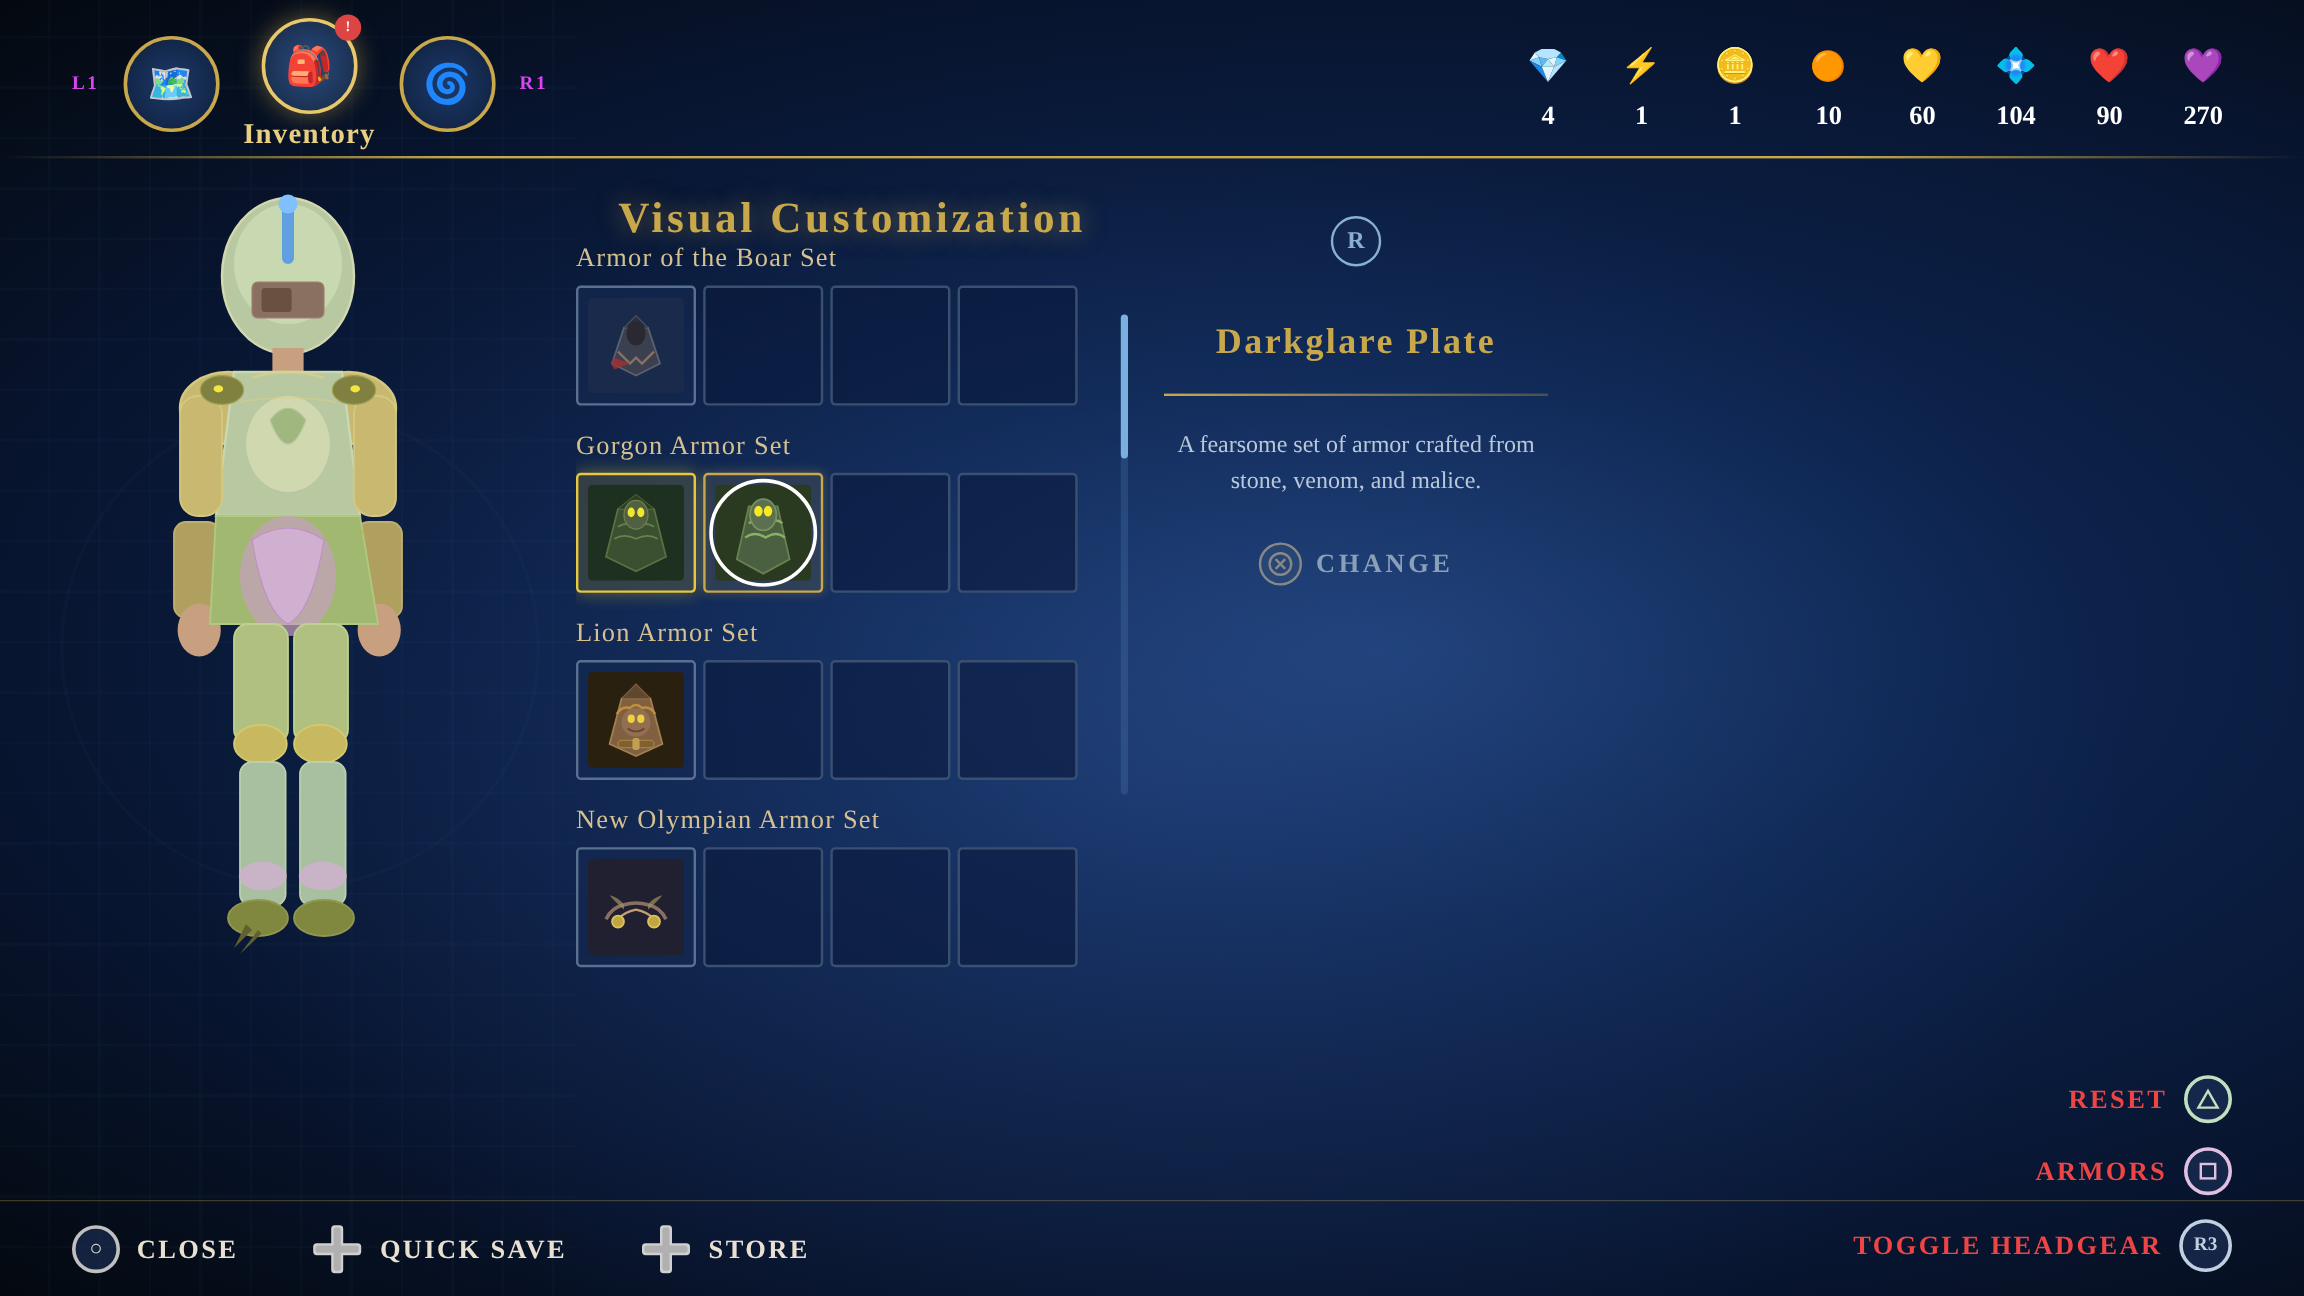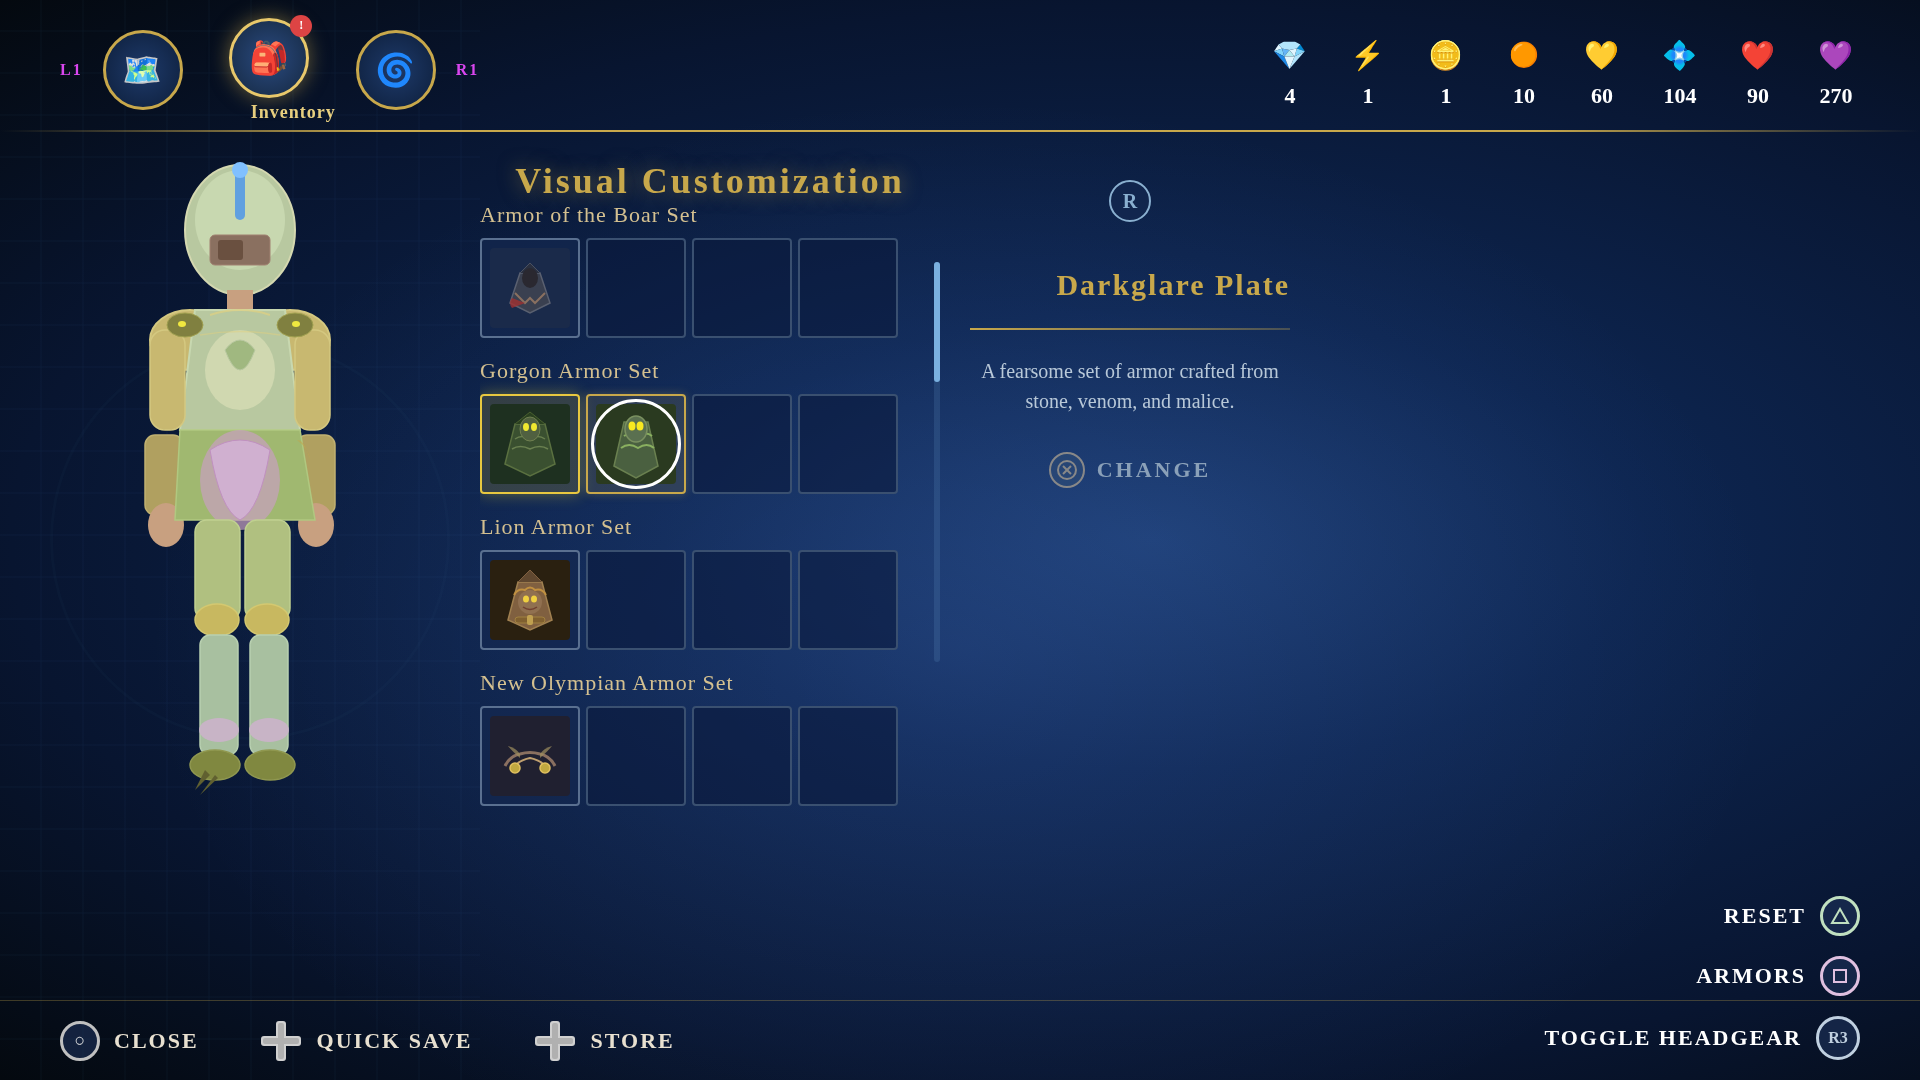--- a/index.html
+++ b/index.html
@@ -99,24 +99,23 @@
       display: flex;
       align-items: center;
       justify-content: center;
       font-size: 12px;
       color: white;
       font-weight: bold;
     }
 
     .nav-label {
       color: #c8a84b;
-      font-size: 18px;
+      font-size: 24px;
       font-weight: bold;
       letter-spacing: 1px;
-      margin-left: 48px;
     }
 
     .nav-label.active {
       color: #e8d080;
     }
 
     
     .resources-bar {
       display: flex;
       align-items: center;
@@ -285,21 +284,21 @@
       flex-direction: column;
       align-items: flex-start;
       gap: 16px;
     }
 
     .detail-item-name {
       color: #c8a84b;
       font-size: 30px;
       font-weight: bold;
       letter-spacing: 2px;
-      text-align: right;
+      text-align: center;
       width: 100%;
       margin-top: 30px;
     }
 
     .detail-description {
       color: #b8c8d8;
       font-size: 20px;
       line-height: 1.5;
       text-align: center;
       width: 100%;
@@ -423,21 +422,21 @@
     }
 
     .right-action {
       display: flex;
       align-items: center;
       gap: 14px;
       cursor: pointer;
     }
 
     .right-btn-label {
-      color: #ffffff;
+      color: #ef4444;
       font-size: 22px;
       font-weight: bold;
       letter-spacing: 2px;
     }
 
     .btn-triangle {
       width: 40px;
       height: 40px;
       border-radius: 50%;
       border: 3px solid #c0e0c0;

